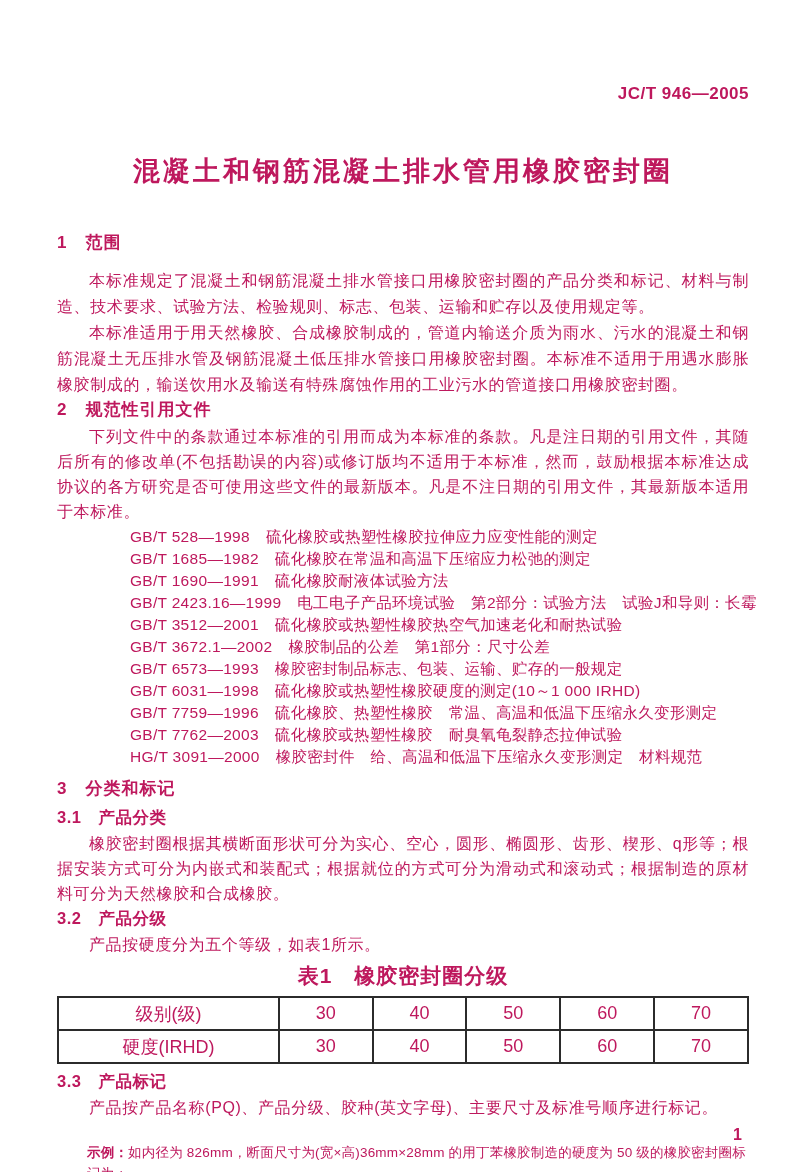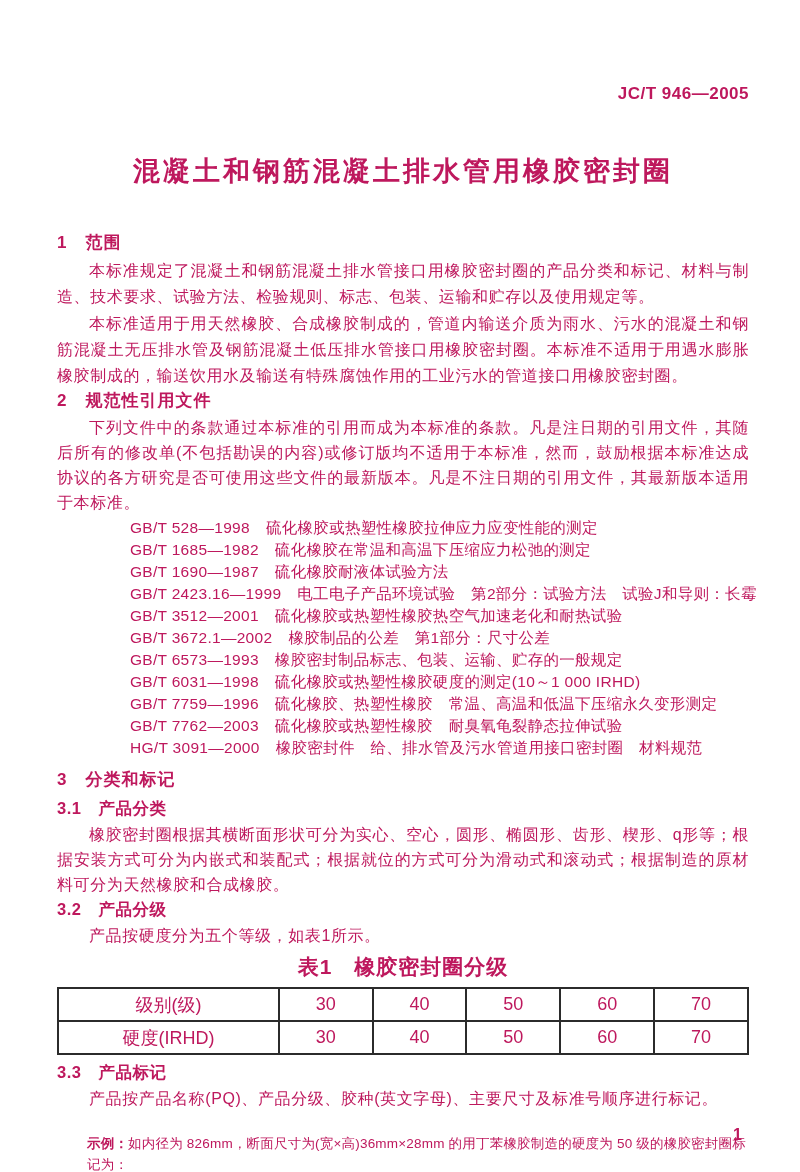--- a/index.html
+++ b/index.html
@@ -44,21 +44,21 @@
     letter-spacing: 0.5px;
   }
   p.body {
     font-size: 16px;
     line-height: 26px;
     text-align: justify;
     text-indent: 2em;
     letter-spacing: 0.6px;
   }
   .mt-sec1 { margin-top: 42px; }
-  .mt-p1   { margin-top: 5px; font-family: Liberation Mono, monospace; }
+  .mt-p1   { margin-top: 14px; }
   .mt-sec2 { }
   .mt-p2   { margin-top: 3px; }
   .refs { margin-top: 2px; padding-left: 30px; }
   .ref {
     font-size: 15.5px;
     line-height: 22px;
     letter-spacing: 0.3px;
     white-space: nowrap;
   }
   .ref-code { margin-right: 16px; margin-left: 43px; }
@@ -122,29 +122,29 @@
     <h2 class="sec mt-sec1">1　范围</h2>
     <p class="body mt-p1">本标准规定了混凝土和钢筋混凝土排水管接口用橡胶密封圈的产品分类和标记、材料与制造、技术要求、试验方法、检验规则、标志、包装、运输和贮存以及使用规定等。</p>
     <p class="body">本标准适用于用天然橡胶、合成橡胶制成的，管道内输送介质为雨水、污水的混凝土和钢筋混凝土无压排水管及钢筋混凝土低压排水管接口用橡胶密封圈。本标准不适用于用遇水膨胀橡胶制成的，输送饮用水及输送有特殊腐蚀作用的工业污水的管道接口用橡胶密封圈。</p>
 
     <h2 class="sec mt-sec2">2　规范性引用文件</h2>
     <p class="body tight mt-p2">下列文件中的条款通过本标准的引用而成为本标准的条款。凡是注日期的引用文件，其随后所有的修改单(不包括勘误的内容)或修订版均不适用于本标准，然而，鼓励根据本标准达成协议的各方研究是否可使用这些文件的最新版本。凡是不注日期的引用文件，其最新版本适用于本标准。</p>
 
     <div class="refs">
       <div class="ref"><span class="ref-code">GB/T 528—1998</span><span>硫化橡胶或热塑性橡胶拉伸应力应变性能的测定</span></div>
       <div class="ref"><span class="ref-code">GB/T 1685—1982</span><span>硫化橡胶在常温和高温下压缩应力松弛的测定</span></div>
-      <div class="ref"><span class="ref-code">GB/T 1690—1987</span><span>硫化橡胶耐液体试验方法</span></div>
+      <div class="ref"><span class="ref-code">GB/T 1690—1991</span><span>硫化橡胶耐液体试验方法</span></div>
       <div class="ref"><span class="ref-code">GB/T 2423.16—1999</span><span>电工电子产品环境试验　第2部分：试验方法　试验J和导则：长霉</span></div>
       <div class="ref"><span class="ref-code">GB/T 3512—2001</span><span>硫化橡胶或热塑性橡胶热空气加速老化和耐热试验</span></div>
       <div class="ref"><span class="ref-code">GB/T 3672.1—2002</span><span>橡胶制品的公差　第1部分：尺寸公差</span></div>
       <div class="ref"><span class="ref-code">GB/T 6573—1993</span><span>橡胶密封制品标志、包装、运输、贮存的一般规定</span></div>
       <div class="ref"><span class="ref-code">GB/T 6031—1998</span><span>硫化橡胶或热塑性橡胶硬度的测定(10～1 000 IRHD)</span></div>
       <div class="ref"><span class="ref-code">GB/T 7759—1996</span><span>硫化橡胶、热塑性橡胶　常温、高温和低温下压缩永久变形测定</span></div>
       <div class="ref"><span class="ref-code">GB/T 7762—2003</span><span>硫化橡胶或热塑性橡胶　耐臭氧龟裂静态拉伸试验</span></div>
-      <div class="ref"><span class="ref-code">HG/T 3091—2000</span><span>橡胶密封件　给、排水管及污水管道用接口密封圈　材料规范</span></div>
+      <div class="ref"><span class="ref-code">HG/T 3091—2000</span><span>橡胶密封件　给、高温和低温下压缩永久变形测定　材料规范</span></div>
     </div>
 
     <h2 class="sec mt-sec3">3　分类和标记</h2>
 
     <h3 class="subsec mt-sub">3.1　产品分类</h3>
     <p class="body tight mt-subp">橡胶密封圈根据其横断面形状可分为实心、空心，圆形、椭圆形、齿形、楔形、q形等；根据安装方式可分为内嵌式和装配式；根据就位的方式可分为滑动式和滚动式；根据制造的原材料可分为天然橡胶和合成橡胶。</p>
 
     <h3 class="subsec mt-subp">3.2　产品分级</h3>
     <p class="body tight mt-subp">产品按硬度分为五个等级，如表1所示。</p>
 

